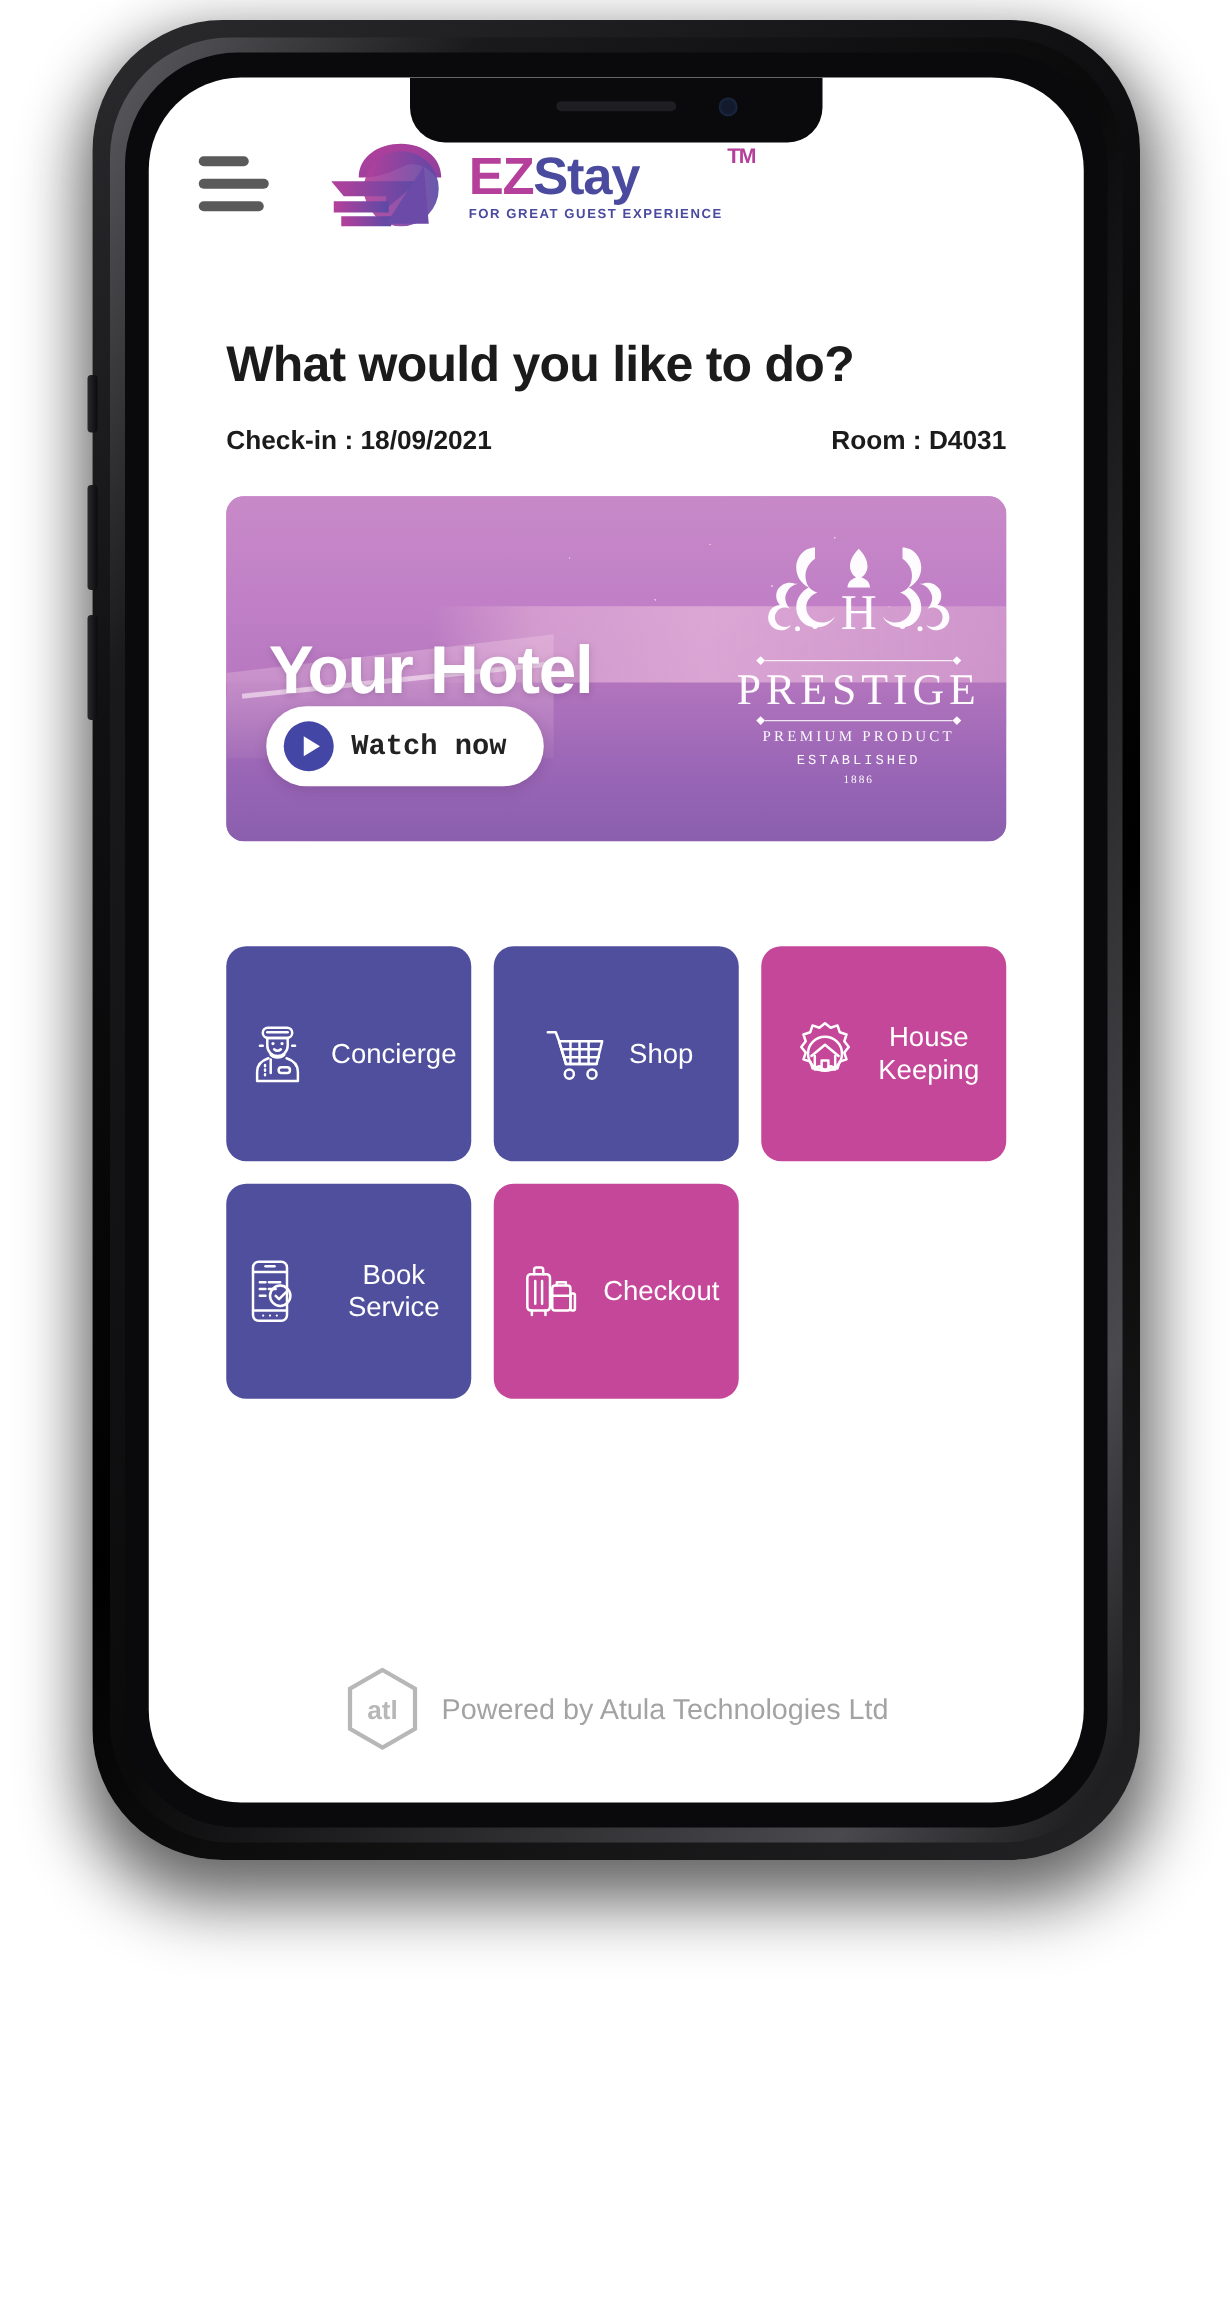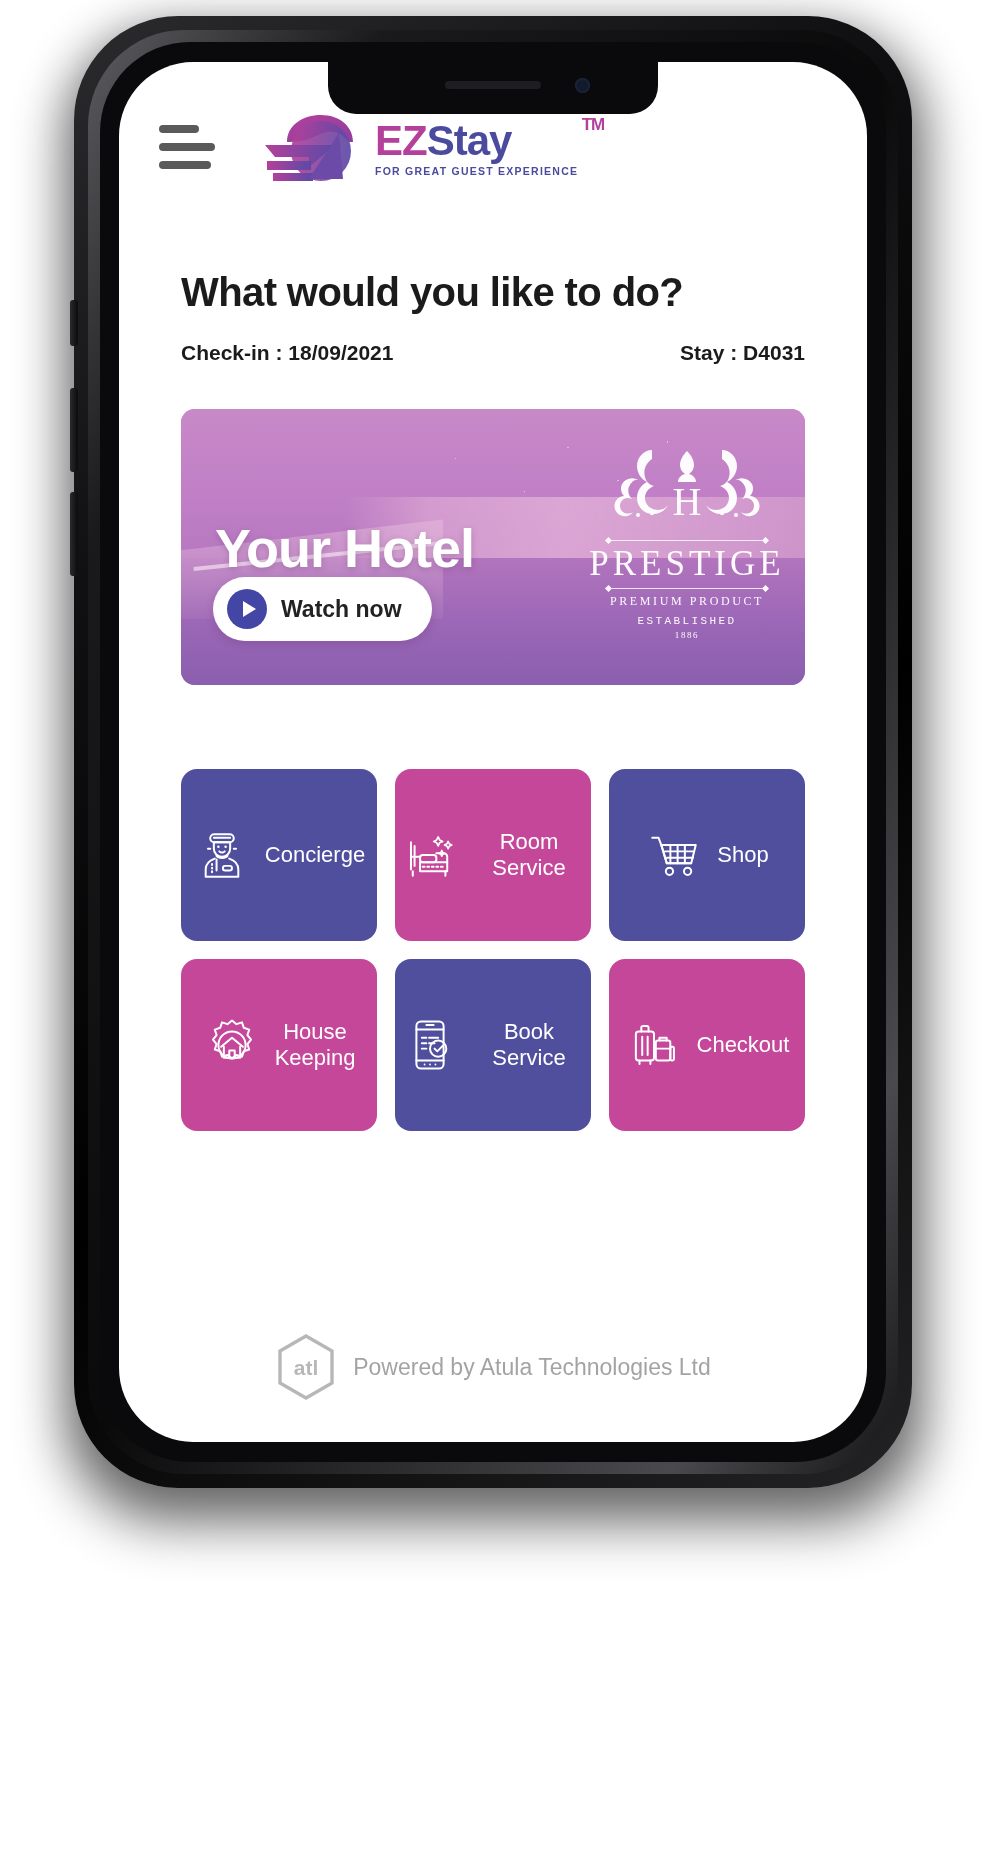--- a/index.html
+++ b/index.html
@@ -198,21 +198,21 @@
     align-items: center;
     margin: 26px 62px 0 62px;
     font-size: 21px;
     font-weight: 700;
     color: #1b1b1b;
   }
 
   
   .hero {
     position: relative;
-    margin: 44px 62px 0 62px;
+    margin: 32px 62px 0 62px;
     height: 276px;
     border-radius: 14px;
     overflow: hidden;
     background: linear-gradient(165deg,#c47ec4 0%, #bd78c6 30%, #a96fc0 62%, #8e62b4 100%);
     cursor: pointer;
   }
 
   .hero-sky {
     position: absolute;
     left: 0; right: 0; top: 0;
@@ -298,21 +298,21 @@
     flex: none;
   }
   .play-circle::after {
     content: "";
     width: 0; height: 0;
     border-left: 13px solid #fff;
     border-top: 8px solid transparent;
     border-bottom: 8px solid transparent;
     margin-left: 4px;
   }
-  .watch-label { font-size: 23px; font-weight: 700; color: #222; }
+  .watch-label { font-size: 23px; font-weight: 700; color: #222; font-family: Liberation Mono, monospace; }
 
   
   .emblem {
     position: absolute;
     right: 12px;
     top: 40px;
     width: 212px;
     color: #fff;
     text-align: center;
     opacity: .97;
@@ -458,21 +458,21 @@
             </div>
             <div class="brand-tagline">FOR GREAT GUEST EXPERIENCE</div>
           </div>
         </div>
       </div>
 
       <div class="headline">What would you like to do?</div>
 
       <div class="meta-row">
         <div>Check-in : 18/09/2021</div>
-        <div>Stay : D4031</div>
+        <div>Room : D4031</div>
       </div>
 
       <div class="hero">
         <div class="hero-sky"></div>
         <div class="hero-stars"></div>
         <div class="hero-city"></div>
         <div class="hero-water"></div>
         <div class="hero-bridge"></div>
         <div class="hero-rail"></div>
 
@@ -522,37 +522,20 @@
             <path d="M19 25h-2.5M45 25h2.5"></path>
             <path d="M26 33c2 3 10 3 12 0"></path>
             <path d="M24 36c-6 2-10 6-10 12v8h36v-8c0-6-4-10-10-12"></path>
             <path d="M26 37v12"></path>
             <rect x="33" y="44" width="10" height="5" rx="2.5"></rect>
             <path d="M21 42v1M21 46v1M21 50v1"></path>
           </svg>
           <div class="tile-label">Concierge</div>
         </div>
 
-        <div class="tile pink">
-          <svg class="tile-icon" viewBox="0 0 64 64" fill="none" stroke="#fff" stroke-width="2.2" stroke-linecap="round" stroke-linejoin="round">
-            <path d="M11 18v30M15 22v22"></path>
-            <path d="M11 34h10"></path>
-            <rect x="21" y="32" width="18" height="8" rx="3"></rect>
-            <path d="M21 40h30v10H21z"></path>
-            <path d="M51 40v-6a4 4 0 0 0-4-4h-8"></path>
-            <path d="M13 50v5M49 50v5"></path>
-            <path d="M24 45h22" stroke-dasharray="2 3"></path>
-            <g stroke-width="1.8">
-              <path d="M41 12l1.6 3.4L46 17l-3.4 1.6L41 22l-1.6-3.4L36 17l3.4-1.6z"></path>
-              <path d="M52 17l1.2 2.6L56 21l-2.8 1.4L52 25l-1.2-2.6L48 21l2.8-1.4z"></path>
-              <path d="M45 27l1 2.2 2.2 1-2.2 1-1 2.2-1-2.2-2.2-1 2.2-1z"></path>
-            </g>
-          </svg>
-          <div class="tile-label">Room Service</div>
-        </div>
 
         <div class="tile purple">
           <svg class="tile-icon" viewBox="0 0 64 64" fill="none" stroke="#fff" stroke-width="2.2" stroke-linecap="round" stroke-linejoin="round">
             <path d="M8 13h7l3 8"></path>
             <path d="M18 21h38l-5 20H24z"></path>
             <path d="M18 21l6 20"></path>
             <path d="M22 28h32M24 35h29"></path>
             <path d="M28 21v20M36 21v20M44 21v20"></path>
             <path d="M24 41h27"></path>
             <circle cx="27" cy="50" r="4"></circle>

